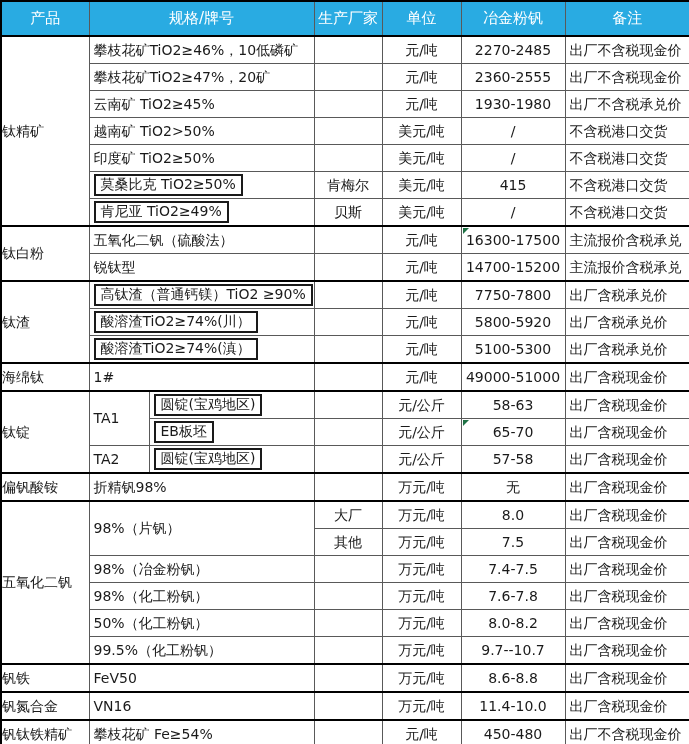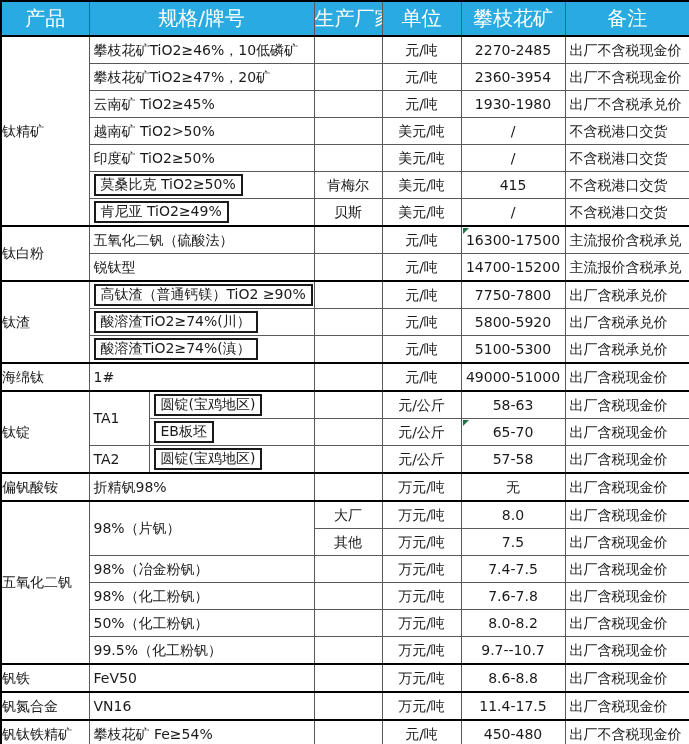--- a/index.html
+++ b/index.html
@@ -22,21 +22,21 @@
   }
   th,td{
     border:1px solid var(--grid);
     font-size:14px;line-height:1.15;
     overflow:hidden;white-space:nowrap;
     padding:0;
     vertical-align:middle;
   }
   thead th{
     background:var(--header-bg);color:var(--header-text);
-    font-weight:normal;font-size:20px;height:33px;text-align:center;
+    font-weight:normal;font-size:15px;height:33px;text-align:center;
     border-bottom:2px solid var(--heavy);
   }
   tbody td{height:26px;}
   tr.group-start td{border-top:2px solid var(--heavy);}
   .c-product{}
   .c-spec,.c-note,.c-spec_l,.c-spec_r{text-align:left;padding-left:4px;margin-left:22px;}
   .c-maker,.c-unit,.c-price{text-align:center;}
   .c-price{position:relative;margin-left:32px;}
   .spec-box{
     display:inline-block;border:2px solid var(--box);
@@ -59,38 +59,38 @@
     <col style="width:79px">
     <col style="width:104px">
     <col style="width:125px">
   </colgroup>
   <thead>
       <tr>
         <th colspan="1">产品</th>
         <th colspan="2">规格/牌号</th>
         <th colspan="1">生产厂家</th>
         <th colspan="1">单位</th>
-        <th colspan="1">攀枝花矿</th>
+        <th colspan="1">冶金粉钒</th>
         <th colspan="1">备注</th>
       </tr>
     </thead>
   <tbody>
       <tr class="group-start">
         <td class="c-product" rowspan="7">钛精矿</td>
         <td class="c-spec" colspan="2">攀枝花矿TiO2≥46%，10低磷矿</td>
         <td class="c-maker"></td>
         <td class="c-unit">元/吨</td>
         <td class="c-price">2270-2485</td>
         <td class="c-note">出厂不含税现金价</td>
       </tr>
       <tr>
         <td class="c-spec" colspan="2">攀枝花矿TiO2≥47%，20矿</td>
         <td class="c-maker"></td>
         <td class="c-unit">元/吨</td>
-        <td class="c-price">2360-3954</td>
+        <td class="c-price">2360-2555</td>
         <td class="c-note">出厂不含税现金价</td>
       </tr>
       <tr>
         <td class="c-spec" colspan="2">云南矿 TiO2≥45%</td>
         <td class="c-maker"></td>
         <td class="c-unit">元/吨</td>
         <td class="c-price">1930-1980</td>
         <td class="c-note">出厂不含税承兑价</td>
       </tr>
       <tr>
@@ -246,21 +246,21 @@
         <td class="c-maker"></td>
         <td class="c-unit">万元/吨</td>
         <td class="c-price">8.6-8.8</td>
         <td class="c-note">出厂含税现金价</td>
       </tr>
       <tr class="group-start">
         <td class="c-product">钒氮合金</td>
         <td class="c-spec" colspan="2">VN16</td>
         <td class="c-maker"></td>
         <td class="c-unit">万元/吨</td>
-        <td class="c-price">11.4-17.5</td>
+        <td class="c-price">11.4-10.0</td>
         <td class="c-note">出厂含税现金价</td>
       </tr>
       <tr class="group-start">
         <td class="c-product">钒钛铁精矿</td>
         <td class="c-spec" colspan="2">攀枝花矿 Fe≥54%</td>
         <td class="c-maker"></td>
         <td class="c-unit">元/吨</td>
         <td class="c-price">450-480</td>
         <td class="c-note">出厂不含税现金价</td>
       </tr>

